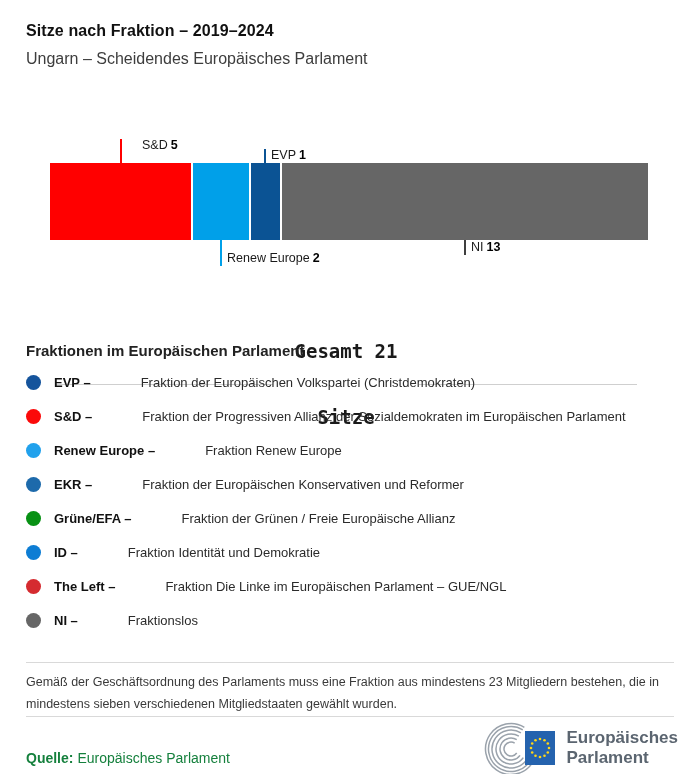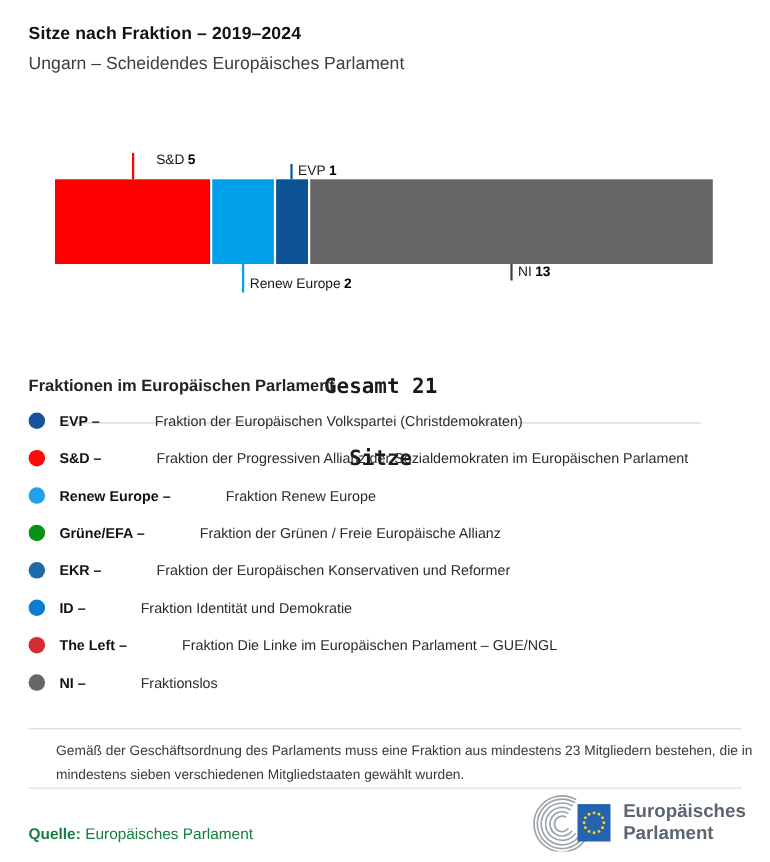--- a/index.html
+++ b/index.html
@@ -30,21 +30,21 @@
   .legend-row{display:flex;align-items:center;height:34px;}
   .dot{width:15px;height:15px;border-radius:50%;flex:0 0 15px;margin-right:13px;}
   .legend-text{font-size:13px;color:#2b2b2b;white-space:nowrap;}
   .legend-text b{color:#111;}
   .legend-text .desc{margin-left:5px;font-weight:400;padding-left:45px;}
 
   
   .hr{position:absolute;left:26px;right:26px;height:1px;background:#d9d9d9;}
   .hr-top{top:662px;}
   .hr-bottom{top:716px;}
-  .footnote{position:absolute;left:26px;top:671px;width:640px;font-size:12.5px;line-height:22px;color:#3a3a3a;margin-left:25px;}
+  .footnote{position:absolute;left:26px;top:671px;width:640px;font-size:12.5px;line-height:22px;color:#3a3a3a;}
 
   
   .source{position:absolute;left:26px;top:750px;font-size:14px;color:#15803d;}
   .source b{margin-right:4px;}
   .logo{position:absolute;right:22px;top:722px;display:flex;align-items:center;}
   .logo-text{margin-left:8px;font-size:17px;line-height:20px;font-weight:bold;color:#5b6570;}
 </style>
 </head>
 <body>
 
@@ -92,26 +92,26 @@
     </div>
     <div class="legend-row">
       <span class="dot" style="background-color: rgb(251, 10, 10);"></span>
       <span class="legend-text"><b>S&amp;D –</b><span class="desc">Fraktion der Progressiven Allianz der Sozialdemokraten im Europäischen Parlament</span></span>
     </div>
     <div class="legend-row">
       <span class="dot" style="background-color: rgb(33, 161, 236);"></span>
       <span class="legend-text"><b>Renew Europe –</b><span class="desc">Fraktion Renew Europe</span></span>
     </div>
     <div class="legend-row">
+      <span class="dot" style="background-color: rgb(29, 106, 171);"></span>
+      <span class="legend-text"><b>EKR –</b><span class="desc">Fraktion der Europäischen Konservativen und Reformer</span></span>
+    </div>
+    <div class="legend-row">
       <span class="dot" style="background-color: rgb(8, 145, 20);"></span>
       <span class="legend-text"><b>Grüne/EFA –</b><span class="desc">Fraktion der Grünen / Freie Europäische Allianz</span></span>
-    </div>
-    <div class="legend-row">
-      <span class="dot" style="background-color: rgb(29, 106, 171);"></span>
-      <span class="legend-text"><b>EKR –</b><span class="desc">Fraktion der Europäischen Konservativen und Reformer</span></span>
     </div>
     <div class="legend-row">
       <span class="dot" style="background-color: rgb(13, 125, 212);"></span>
       <span class="legend-text"><b>ID –</b><span class="desc">Fraktion Identität und Demokratie</span></span>
     </div>
     <div class="legend-row">
       <span class="dot" style="background-color: rgb(213, 43, 48);"></span>
       <span class="legend-text"><b>The Left –</b><span class="desc">Fraktion Die Linke im Europäischen Parlament – GUE/NGL</span></span>
     </div>
     <div class="legend-row">

